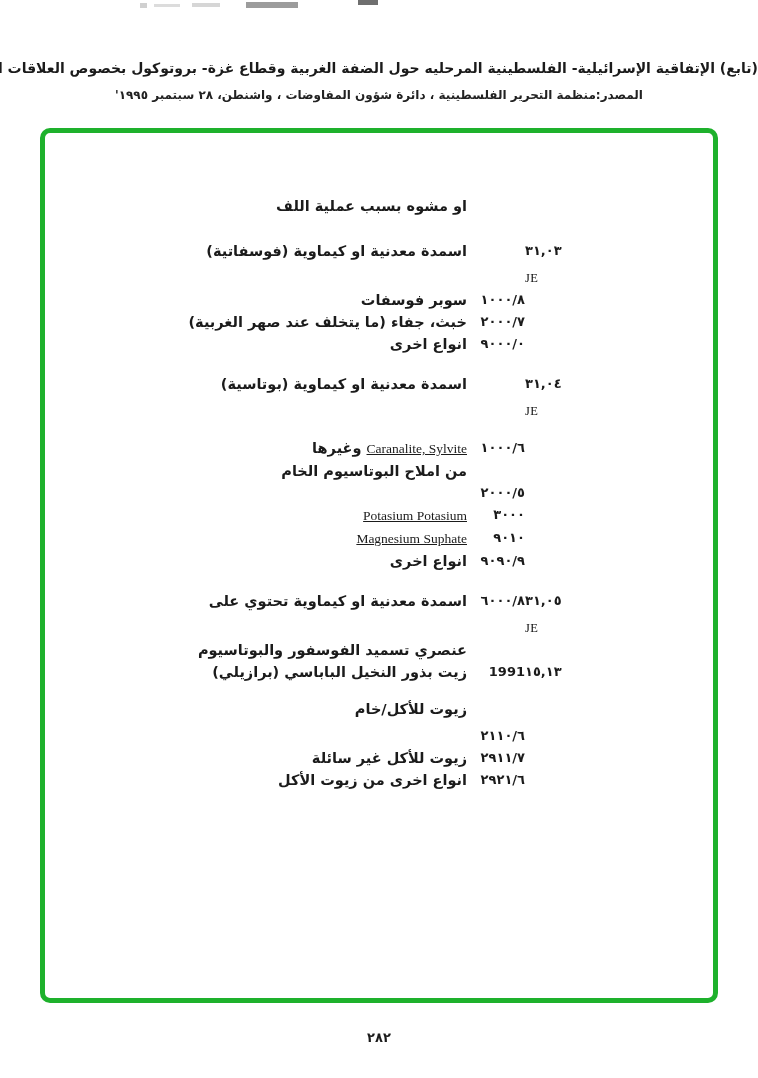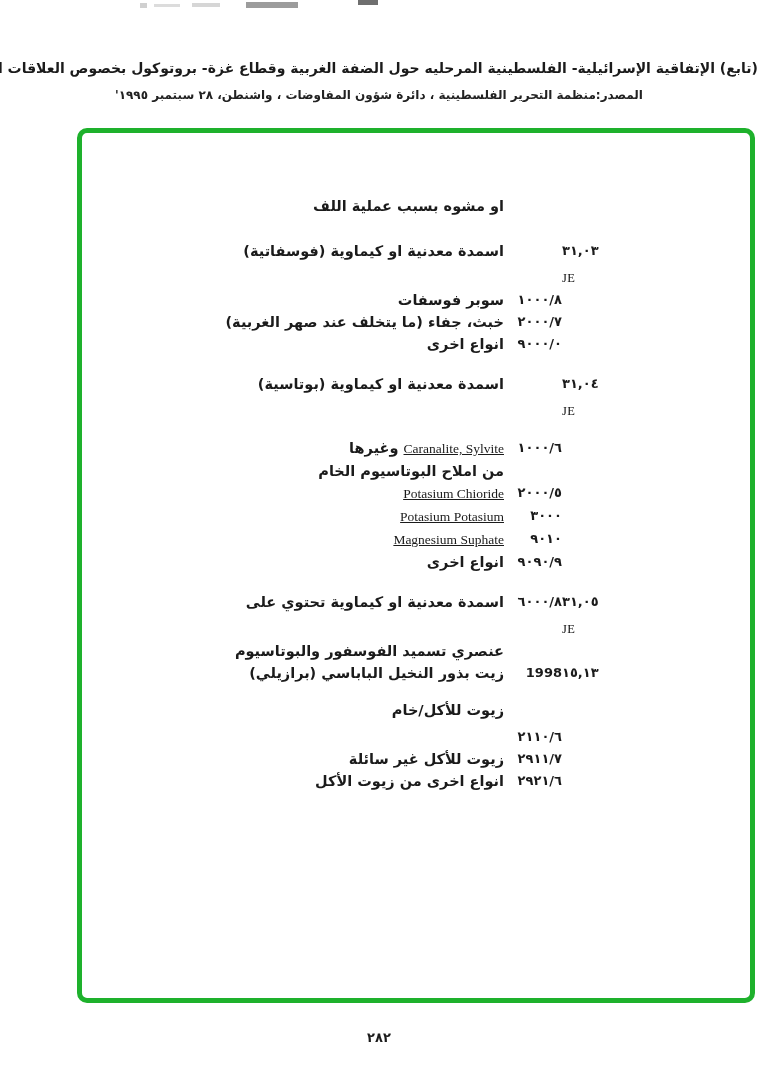--- a/index.html
+++ b/index.html
@@ -18,21 +18,21 @@
   .title{
     position:absolute;top:60px;left:0;right:0;text-align:center;direction:rtl;
     font-size:14px;font-weight:700;white-space:nowrap;letter-spacing:0;
   }
   .source{
     position:absolute;top:88px;left:0;right:0;text-align:center;direction:rtl;
     font-size:12px;font-weight:700;color:#222;
   }
   .frame{
     position:absolute;left:40px;top:128px;width:678px;height:875px;
-    border:5px solid var(--green,#1eb12c);border-radius:10px;box-sizing:border-box;margin-left:37px;
+    border:5px solid var(--green,#1eb12c);border-radius:10px;box-sizing:border-box;
   }
   .content{
     direction:rtl;padding:62px 103px 0 40px;
   }
   .row{
     display:grid;grid-template-columns:85px 58px 1fr;line-height:22px;
   }
   .cell{min-height:22px;}
   .sec{
     text-align:left;font-size:13px;font-weight:700;direction:ltr;
@@ -122,21 +122,20 @@
           <div class="cell desc"><span class="latin">Caranalite, Sylvite</span> وغيرها</div>
         </div>
         <div class="row">
           <div class="cell sec"></div>
           <div class="cell code"></div>
           <div class="cell desc">من املاح البوتاسيوم الخام</div>
         </div>
         <div class="row">
           <div class="cell sec"></div>
           <div class="cell code">٢٠٠٠/٥</div>
-          <div class="cell desc"><span class="latin">Potasium Chioride</span></div>
         </div>
         <div class="row">
           <div class="cell sec"></div>
           <div class="cell code">٣٠٠٠</div>
           <div class="cell desc"><span class="latin">Potasium Potasium</span></div>
         </div>
         <div class="row">
           <div class="cell sec"></div>
           <div class="cell code">٩٠١٠</div>
           <div class="cell desc"><span class="latin">Magnesium Suphate</span></div>
@@ -156,21 +155,21 @@
           <div class="cell code"></div>
           <div class="cell desc"></div>
         </div>
         <div class="row">
           <div class="cell sec"></div>
           <div class="cell code"></div>
           <div class="cell desc">عنصري تسميد الفوسفور والبوتاسيوم</div>
         </div>
         <div class="row">
           <div class="cell sec">١٥,١٣</div>
-          <div class="cell code">1998</div>
+          <div class="cell code">1991</div>
           <div class="cell desc">زيت بذور النخيل الباباسي (برازيلي)</div>
         </div>
         <div class="row gap-md">
           <div class="cell sec"></div>
           <div class="cell code"></div>
           <div class="cell desc">زيوت للأكل/خام</div>
         </div>
         <div class="row gap-sm">
           <div class="cell sec"></div>
           <div class="cell code">٢١١٠/٦</div>

